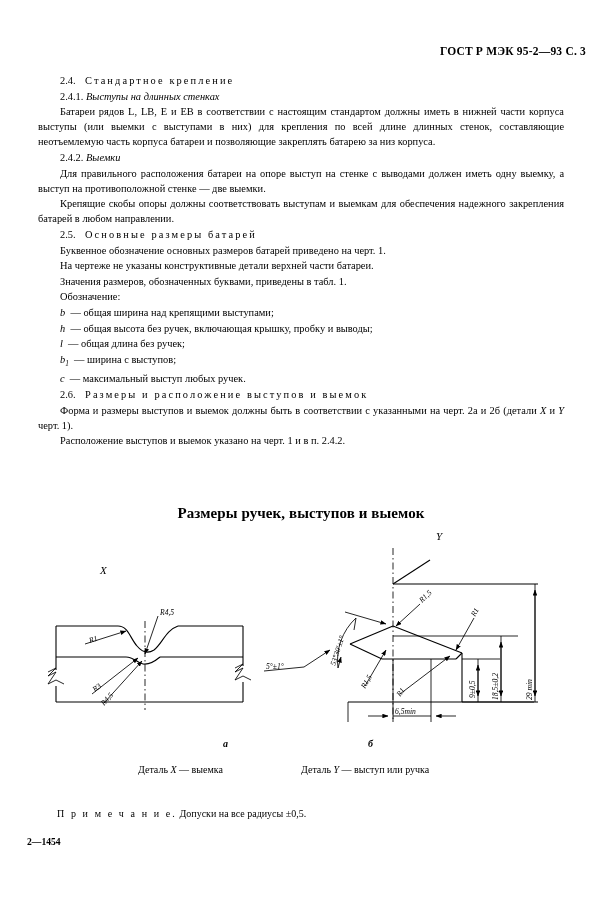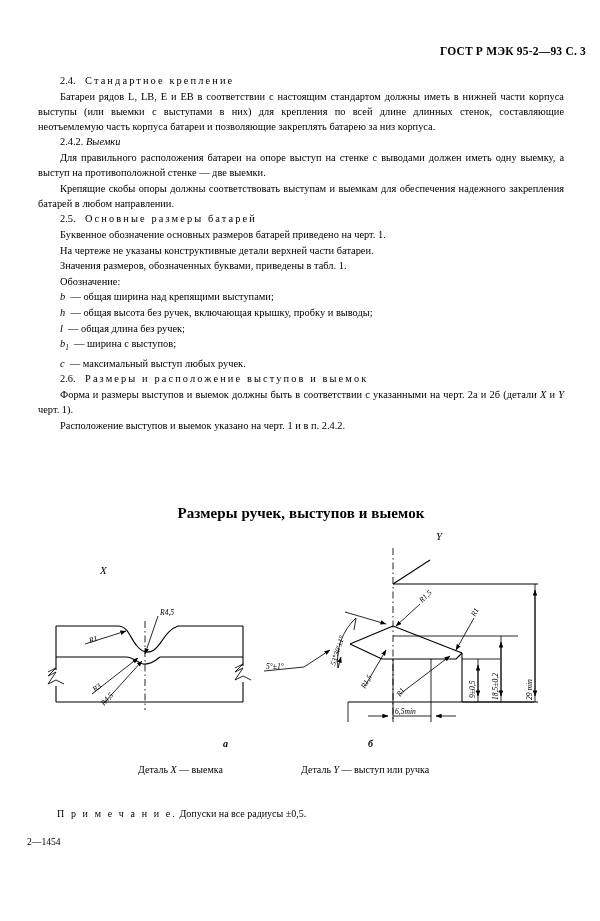--- a/index.html
+++ b/index.html
@@ -141,21 +141,21 @@
   }
   .note .lead {
     letter-spacing: 2.1px;
     font-weight: normal;
   }
   .folio {
     position: absolute;
     top: 829px;
     left: 27px;
     font-size: 9.6px;
-    font-weight: normal;
+    font-weight: bold;
   }
 
   
   .ln { stroke: #000; fill: none; stroke-width: 1.1; }
   .ln-thin { stroke: #000; fill: none; stroke-width: 0.85; }
   .ln-dash { stroke: #000; fill: none; stroke-width: 0.85; stroke-dasharray: 7 3 1.5 3; }
   .dimtxt {
     font-family: "Liberation Serif", "DejaVu Serif", serif;
     font-size: 7.6px;
     font-style: italic;
@@ -172,20 +172,21 @@
 <body>
 
 <div class="page">
 
   <div class="page-header">ГОСТ Р МЭК 95-2—93 С. 3</div>
 
   <div class="content">
 
     <p class="clause-head"><span class="num">2.4.</span>&nbsp; <span>Стандартное крепление</span></p>
 
+    <p class="sub-head"><span class="num">2.4.1.</span> <span>Выступы на длинных стенках</span></p>
 
     <p>Батареи рядов L, LB, E и EB в соответствии с настоящим стандартом должны иметь в нижней части корпуса выступы (или выемки с выступами в них) для крепления по всей длине длинных стенок, составляющие неотъемлемую часть корпуса батареи и позволяющие закреплять батарею за низ корпуса.</p>
 
     <p class="sub-head"><span class="num">2.4.2.</span> <span>Выемки</span></p>
 
     <p>Для правильного расположения батареи на опоре выступ на стенке с выводами должен иметь одну выемку, а выступ на противоположной стенке — две выемки.</p>
     <p>Крепящие скобы опоры должны соответствовать выступам и выемкам для обеспечения надежного закрепления батарей в любом направлении.</p>
 
     <p class="clause-head"><span class="num">2.5.</span>&nbsp; <span>Основные размеры батарей</span></p>
 

